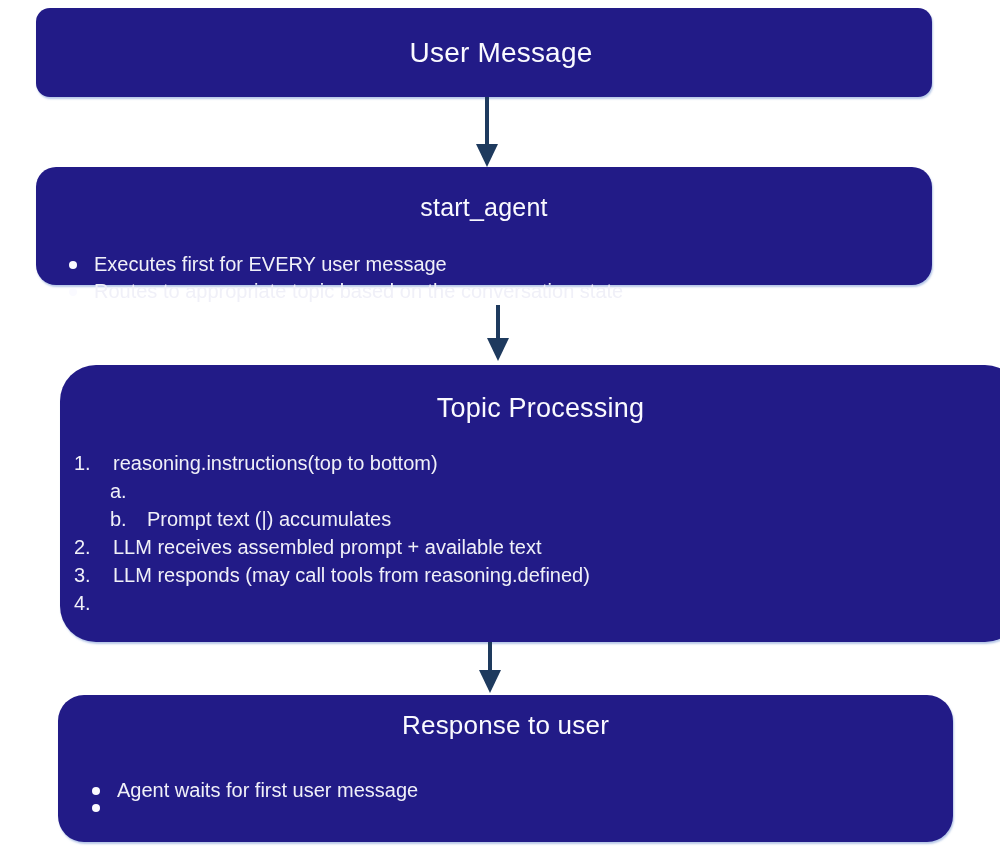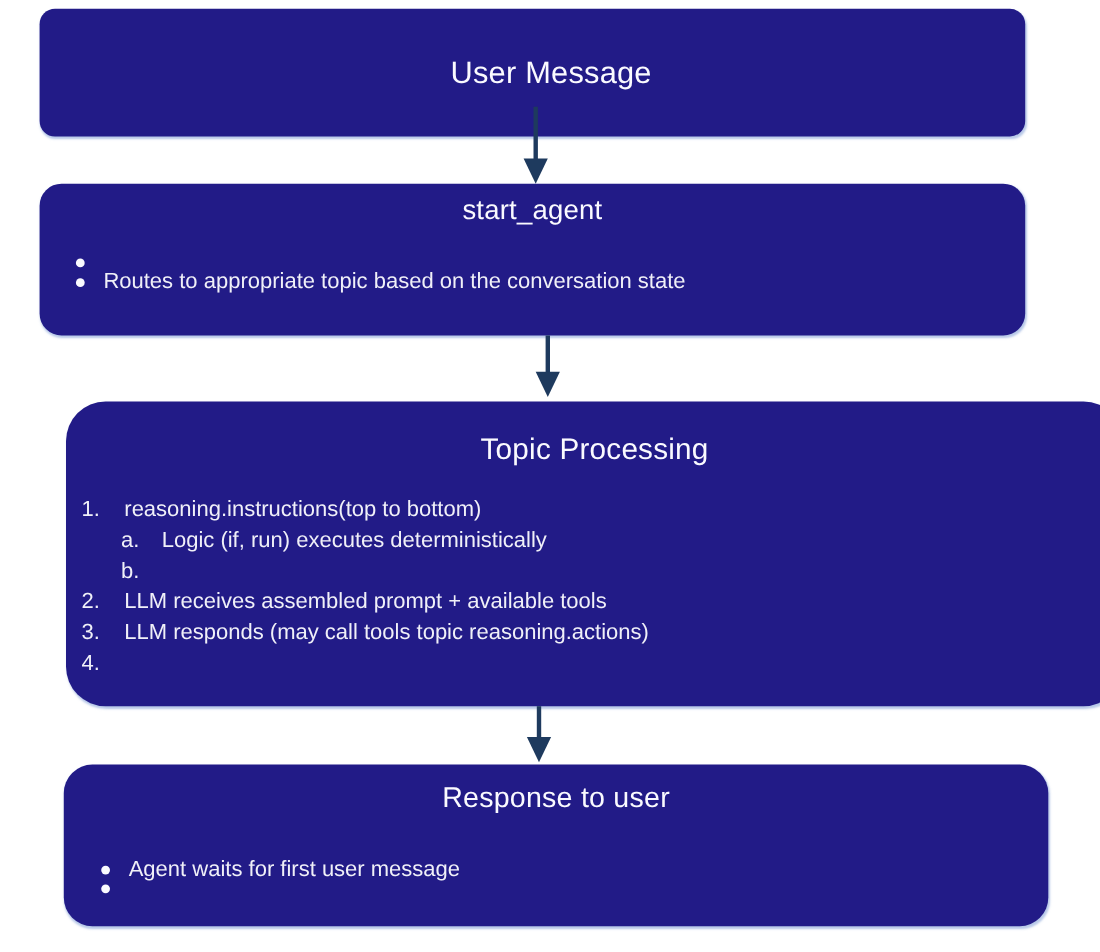--- a/index.html
+++ b/index.html
@@ -26,30 +26,30 @@
     box-shadow:1px 2px 2px rgba(145,170,220,0.65);
   }
   .box-title{
     color:var(--title-text);
     text-align:center;
     font-weight:400;
     letter-spacing:0.2px;
   }
   
   .box1{
-    left:36px; top:8px; width:896px; height:116px;
+    left:36px; top:8px; width:896px; height:89px;
     border-radius:14px;
     display:flex; align-items:center; justify-content:center;padding-left:34px;
   }
   .box1 .box-title{font-size:28px;}
   
   .box2{
-    left:36px; top:167px; width:896px; height:138px;
+    left:36px; top:167px; width:896px; height:118px;
     border-radius:20px;
-    padding-top:8px;
+    padding-top:24px;
   }
   .box2 .box-title{font-size:25px; line-height:32px;}
   .box2 .bullets{margin-top:28px; padding-left:33px;}
   
   .box3{
     left:60px; top:365px; width:961px; height:277px;
     border-radius:36px;
     padding-top:26px;
   }
   .box3 .box-title{font-size:27px; line-height:34px;}
@@ -118,20 +118,21 @@
   <div class="arrow arrow1">
     <div class="shaft"></div>
     <div class="head"></div>
   </div>
 
   <div class="box box2">
     <div class="box-title">start_agent</div>
     <div class="bullets">
       <div class="bullet-row">
         <span class="dot"></span>
+        <span>Executes first for EVERY user message</span>
       </div>
       <div class="bullet-row">
         <span class="dot"></span>
         <span>Routes to appropriate topic based on the conversation state</span>
       </div>
     </div>
   </div>
 
   <div class="arrow arrow2">
     <div class="shaft"></div>
@@ -140,32 +141,32 @@
 
   <div class="box box3">
     <div class="box-title">Topic Processing</div>
     <div class="num-list">
       <div class="num-row">
         <span class="marker">1.</span>
         <span>reasoning.instructions(top to bottom)</span>
       </div>
       <div class="num-row sub">
         <span class="marker">a.</span>
-        <span>Logic (if, run) executes deterministically</span>
       </div>
       <div class="num-row sub">
         <span class="marker">b.</span>
+        <span>Prompt text (|) accumulates</span>
       </div>
       <div class="num-row">
         <span class="marker">2.</span>
-        <span>LLM receives assembled prompt + available tools</span>
+        <span>LLM receives assembled prompt + available text</span>
       </div>
       <div class="num-row">
         <span class="marker">3.</span>
-        <span>LLM responds (may call tools topic reasoning.actions)</span>
+        <span>LLM responds (may call tools from reasoning.defined)</span>
       </div>
       <div class="num-row">
         <span class="marker">4.</span>
       </div>
     </div>
   </div>
 
   <div class="arrow arrow3">
     <div class="shaft"></div>
     <div class="head"></div>

